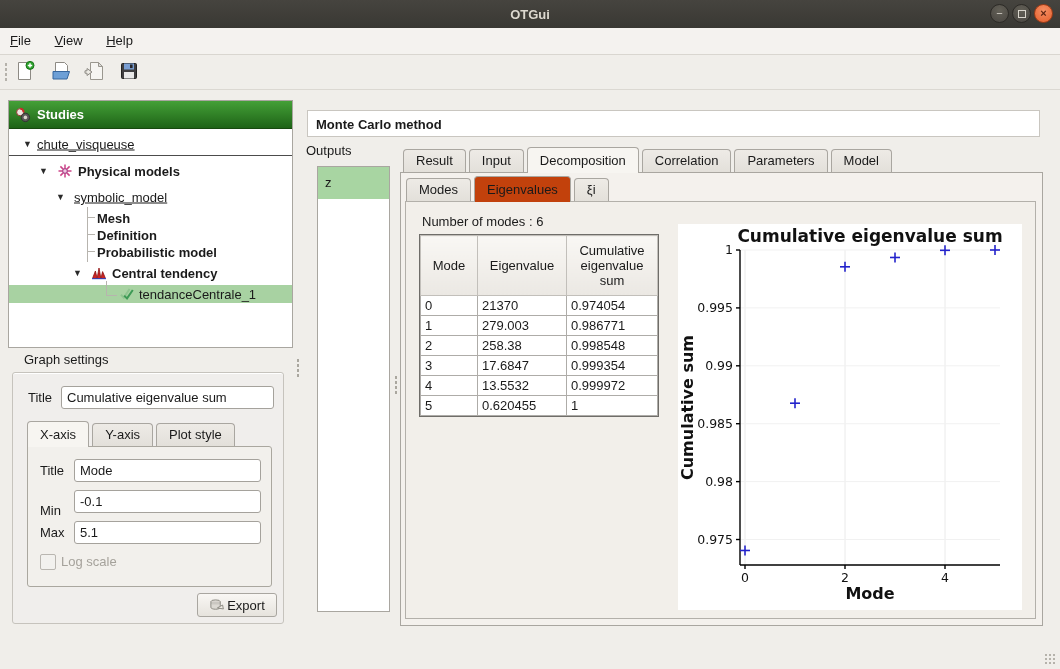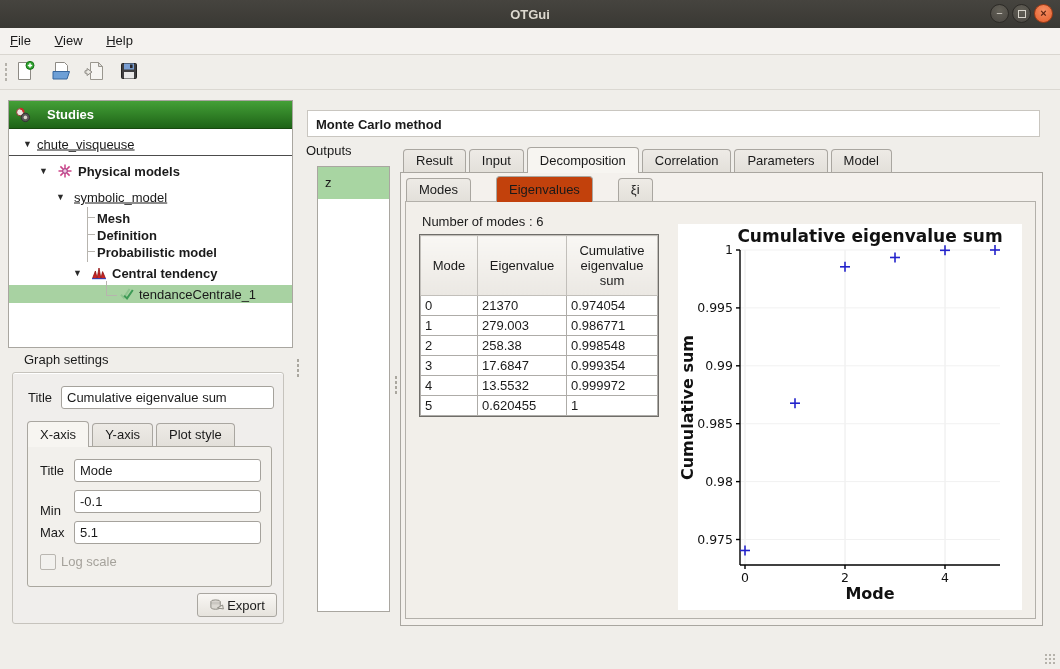--- a/index.html
+++ b/index.html
@@ -23,21 +23,21 @@
   .menu-item::first-letter{text-decoration:underline;}
   .toolbar{position:absolute;left:0;top:55px;width:1060px;height:34px;border-bottom:1px solid #dbd8d2;}
   .tb-handle{position:absolute;left:4px;top:7px;width:4px;height:20px;
     background-image:radial-gradient(#b5b2ab 1px,transparent 1.2px);background-size:4px 5px;}
   .tbtn{position:absolute;top:5px;width:26px;height:26px;}
   .tbtn svg{width:22px;height:22px;}
   
   .studies{position:absolute;left:8px;top:100px;width:285px;height:248px;background:#fff;border:1px solid #a9a6a0;box-sizing:border-box;}
   .studies-header{position:absolute;left:0;top:0;right:0;height:28px;
     background:linear-gradient(#44a037,#1e6317);color:#fff;font-weight:bold;
-    display:flex;align-items:center;gap:16px;padding-left:6px;box-sizing:border-box;border-bottom:1px solid #17490f;}
+    display:flex;align-items:center;gap:6px;padding-left:6px;box-sizing:border-box;border-bottom:1px solid #17490f;}
   .trow{position:absolute;left:0;right:0;display:flex;align-items:center;}
   .t-arrow{position:absolute;font-size:9px;color:#2a2a2a;top:50%;transform:translateY(-52%);}
   .t-label{position:absolute;top:50%;transform:translateY(-50%);white-space:nowrap;}
   .t-bold{font-weight:bold;}
   .t-under{text-decoration:underline;}
   .t-ico{position:absolute;top:50%;transform:translateY(-50%);width:16px;height:16px;}
   .t-ico svg{width:16px;height:16px;display:block;}
   .sel-row{background:#a8d2a2;}
   .guide-v{position:absolute;border-left:1px solid #b7b4ae;}
   .guide-h{position:absolute;border-top:1px solid #b7b4ae;}
@@ -62,21 +62,21 @@
   .outputs-label{position:absolute;left:306px;top:143px;}
   .outputs-list{position:absolute;left:317px;top:166px;width:73px;height:446px;background:#fff;border:1px solid #a9a6a0;box-sizing:border-box;}
   .out-item{height:32px;line-height:32px;padding-left:7px;}
   .out-item.selected{background:#a8d5a2;}
   
   .mc-header{position:absolute;left:307px;top:110px;width:733px;height:27px;background:#fff;border:1px solid #c9c6c0;
     font-weight:bold;line-height:27px;padding-left:8px;box-sizing:border-box;}
   .main-area{position:absolute;left:400px;top:146px;width:643px;height:479px;}
   .tabbar1{left:3px;top:0;height:27px;}
   .pane1{position:absolute;left:0;top:26px;width:641px;height:452px;background:#f4f1ed;border:1px solid #a9a6a0;z-index:1;}
-  .tabbar2{left:5px;top:3px;height:26px;gap:22px;}
+  .tabbar2{left:5px;top:3px;height:26px;}
   .pane2{position:absolute;left:4px;top:28px;width:631px;height:418px;background:#f2efea;border:1px solid #b3b0aa;z-index:1;box-sizing:border-box;}
   .tab.active2{background:#c2410c;}
   .modes-text{position:absolute;left:16px;top:12px;}
   
   .eigen-table{position:absolute;left:14px;top:33px;border-collapse:collapse;background:#fff;}
   .eigen-table th{background:linear-gradient(#f9f7f4,#ebe8e3);border:1px solid #c2bfba;font-weight:normal;
     text-align:center;padding:2px 6px;height:55px;}
   .eigen-table td{border:1px solid #aeaca8;text-align:left;padding:1px 4px;height:17px;}
   .eigen-table{border:1px solid #6f6d69;outline:1px solid #6f6d69;}
   .col-mode{width:44px;} .col-eig{width:76px;} .col-cum{width:78px;}

